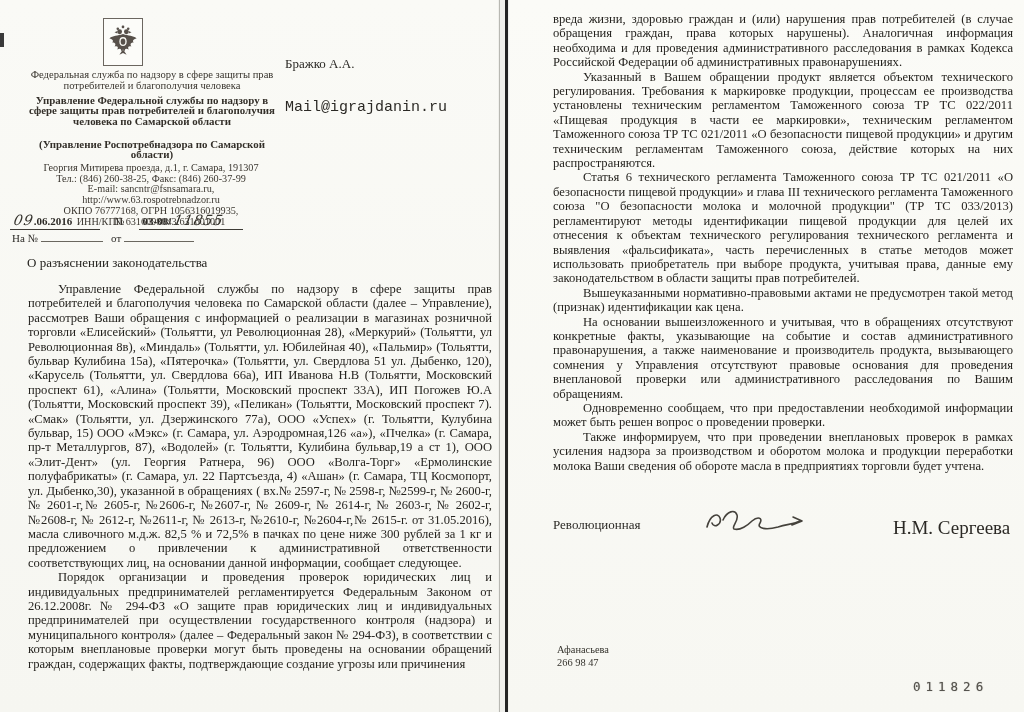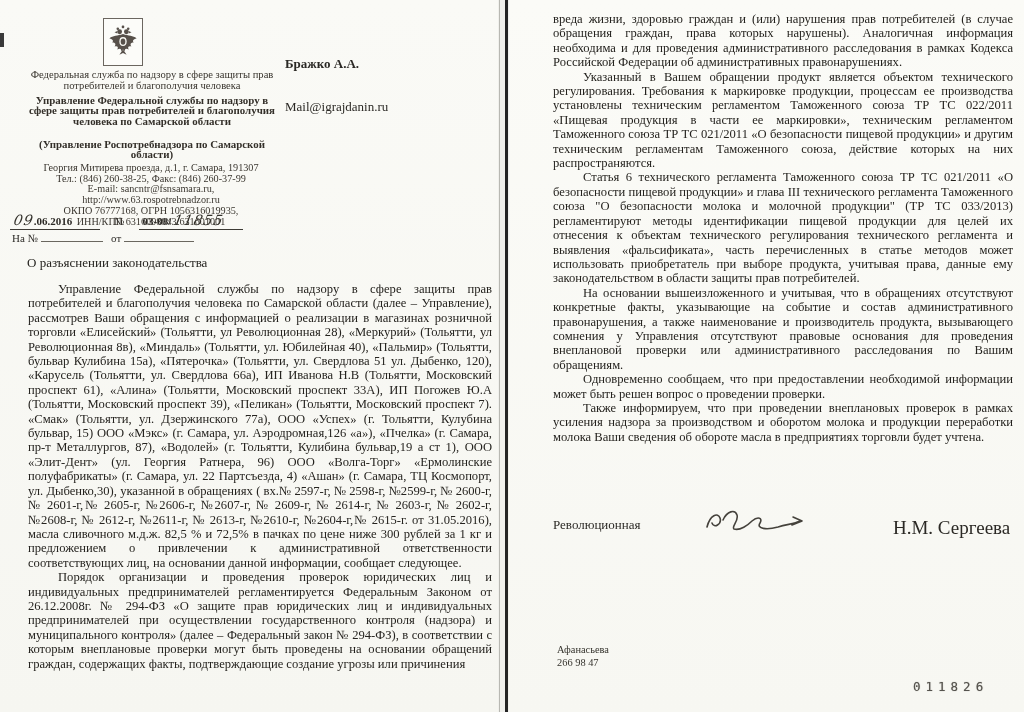--- a/index.html
+++ b/index.html
@@ -35,22 +35,22 @@
   .seg1{min-width:82px;}
   .seg2{min-width:96px;}
   .hand{font-family:"DejaVu Serif",serif;font-style:italic;display:inline-block;
         transform:skewX(-10deg);font-size:14px;color:#34322c;letter-spacing:1px;}
   .bold{font-weight:bold;}
   .nbsp-gap{display:inline-block;width:14px;}
   .na-row{position:absolute;left:12px;top:231px;width:240px;font-size:11px;color:#2c2a26;}
   .na-u{display:inline-block;border-bottom:1.2px solid #6a675f;height:10px;}
 
   
-  .addr-name{position:absolute;left:285px;top:56px;font-size:13px;color:#2b2925;font-weight:bold;}
-  .addr-mail{position:absolute;left:285px;top:99px;font-size:13px;color:#2b2925;}
+  .addr-name{position:absolute;left:285px;top:56px;font-size:13px;color:#2b2925;}
+  .addr-mail{position:absolute;left:285px;top:99px;font-size:15px;color:#2b2925;font-family:Liberation Mono, monospace;}
 
   
   .subject{position:absolute;left:27px;top:255px;font-size:13px;color:#25231f;}
   .body-col{position:absolute;text-align:justify;font-size:12.6px;line-height:14.4px;color:#25231f;}
   .body-left{left:28px;top:282px;width:464px;}
   .body-right{left:44px;top:12px;width:460px;}
   .body-col p{margin:0;text-indent:30px;}
   .body-col p.noind{text-indent:0;}
 
   
@@ -125,20 +125,21 @@
   <div class="gutter">
     <div class="gutter-light"></div>
     <div class="gutter-dark"></div>
   </div>
 
   <div class="page page-right">
     <div class="body-col body-right">
       <p class="noind">вреда жизни, здоровью граждан и (или)  нарушения прав потребителей (в случае обращения граждан, права которых нарушены). Аналогичная информация необходима и для проведения административного расследования в рамках Кодекса Российской Федерации об административных правонарушениях.</p>
       <p>Указанный в Вашем обращении продукт является объектом технического регулирования. Требования к маркировке продукции, процессам ее производства установлены техническим регламентом Таможенного союза ТР ТС 022/2011 «Пищевая продукция в части ее маркировки», техническим регламентом Таможенного союза ТР ТС 021/2011 «О безопасности пищевой продукции» и другим техническим регламентам Таможенного союза, действие которых на них распространяются.</p>
       <p>Статья 6 технического регламента Таможенного союза ТР ТС 021/2011 «О безопасности пищевой продукции» и глава III технического регламента Таможенного союза "О безопасности молока и молочной продукции" (ТР ТС 033/2013) регламентируют методы идентификации пищевой продукции для целей их отнесения к объектам технического регулирования технического регламента и выявления «фальсификата», часть перечисленных в статье методов может использовать приобретатель при выборе продукта, учитывая права, данные ему законодательством в области защиты прав потребителей.</p>
+      <p>Вышеуказанными нормативно-правовыми актами не предусмотрен такой метод (признак) идентификации как цена.</p>
       <p>На основании вышеизложенного и учитывая, что в обращениях отсутствуют конкретные факты, указывающие на событие и состав административного правонарушения, а также наименование и производитель продукта, вызывающего сомнения у Управления отсутствуют правовые основания для проведения внеплановой проверки или административного расследования по Вашим обращениям.</p>
       <p>Одновременно сообщаем, что при предоставлении необходимой информации может быть решен вопрос о проведении проверки.</p>
       <p>Также информируем, что при проведении внеплановых проверок в рамках усиления надзора за производством и оборотом  молока и продукции переработки молока Ваши сведения об обороте масла в предприятиях торговли будет учтена.</p>
     </div>
 
     <div class="sig-title">Революционная</div>
     <div class="sig-scribble">
       <svg width="110" height="34" viewBox="0 0 110 34">
         <path d="M8 24 C11 12 19 9 21 15 C23 21 15 26 13 20 M24 17 C28 8 36 6 38 12 C40 18 32 24 35 26 C41 28 49 22 53 18 C59 13 64 15 61 20 C57 26 68 27 79 24 C89 21 95 21 101 18 M94 14 L103 18 L93 22" stroke="#45423c" fill="none" stroke-width="1.6" stroke-linecap="round" stroke-linejoin="round"></path>
       </svg>

